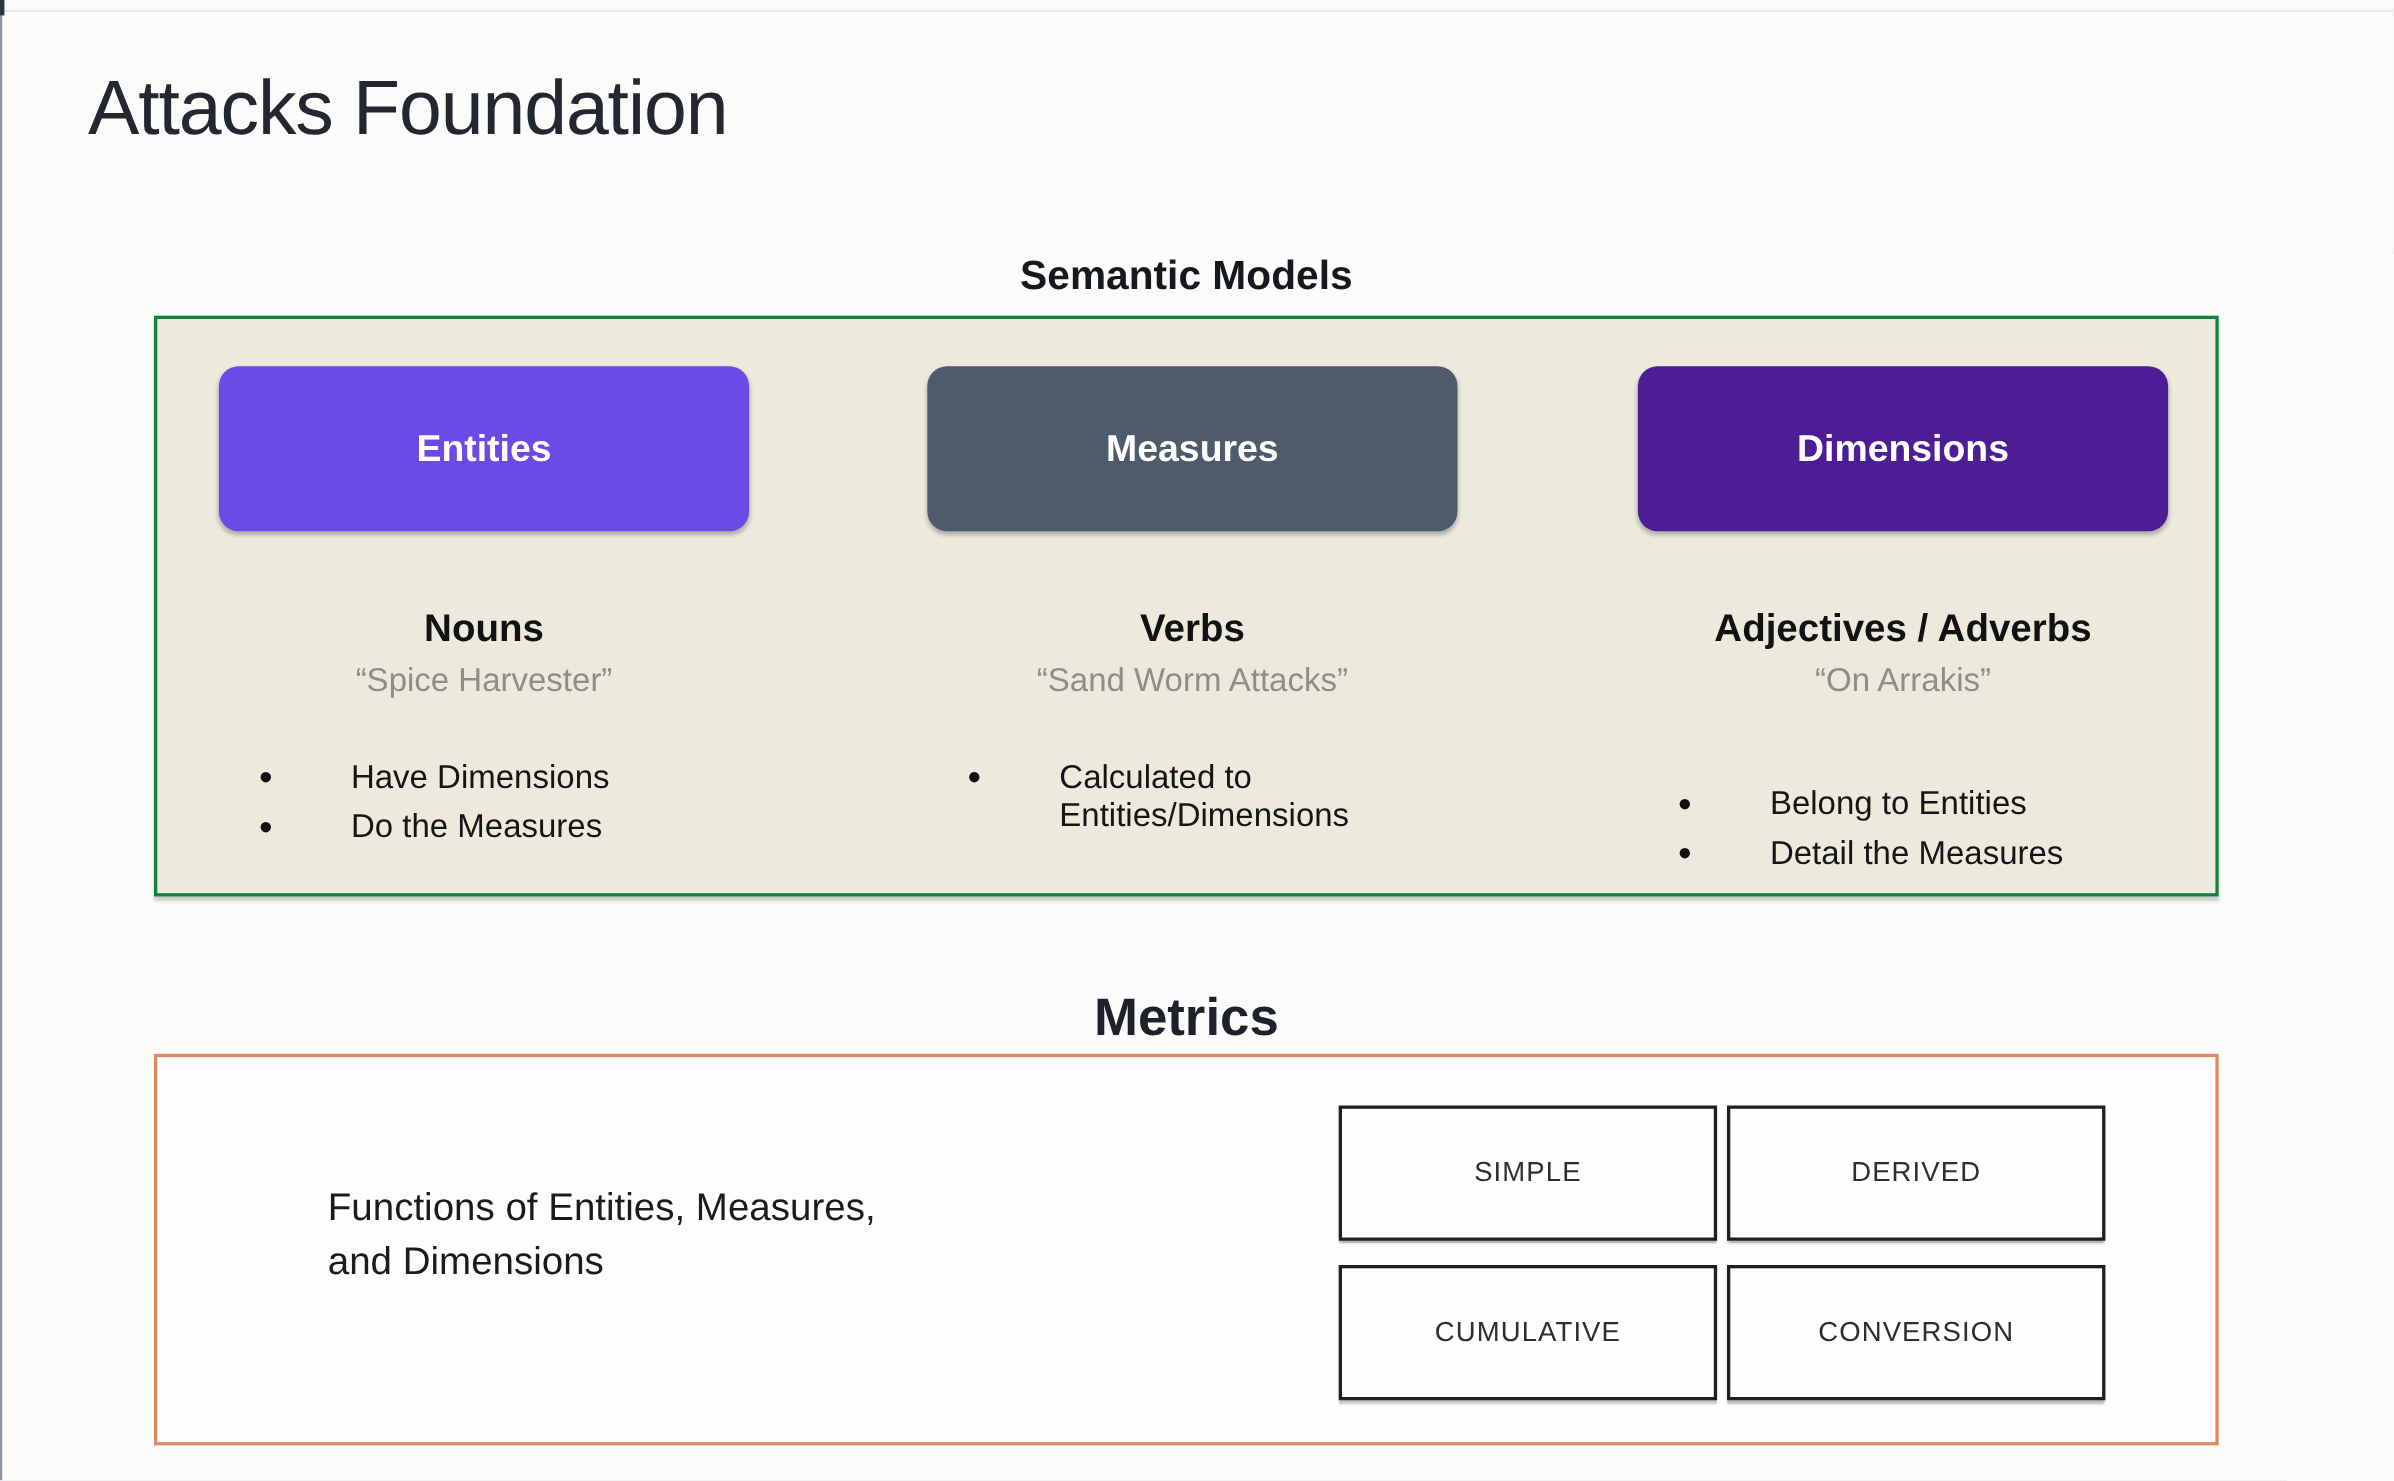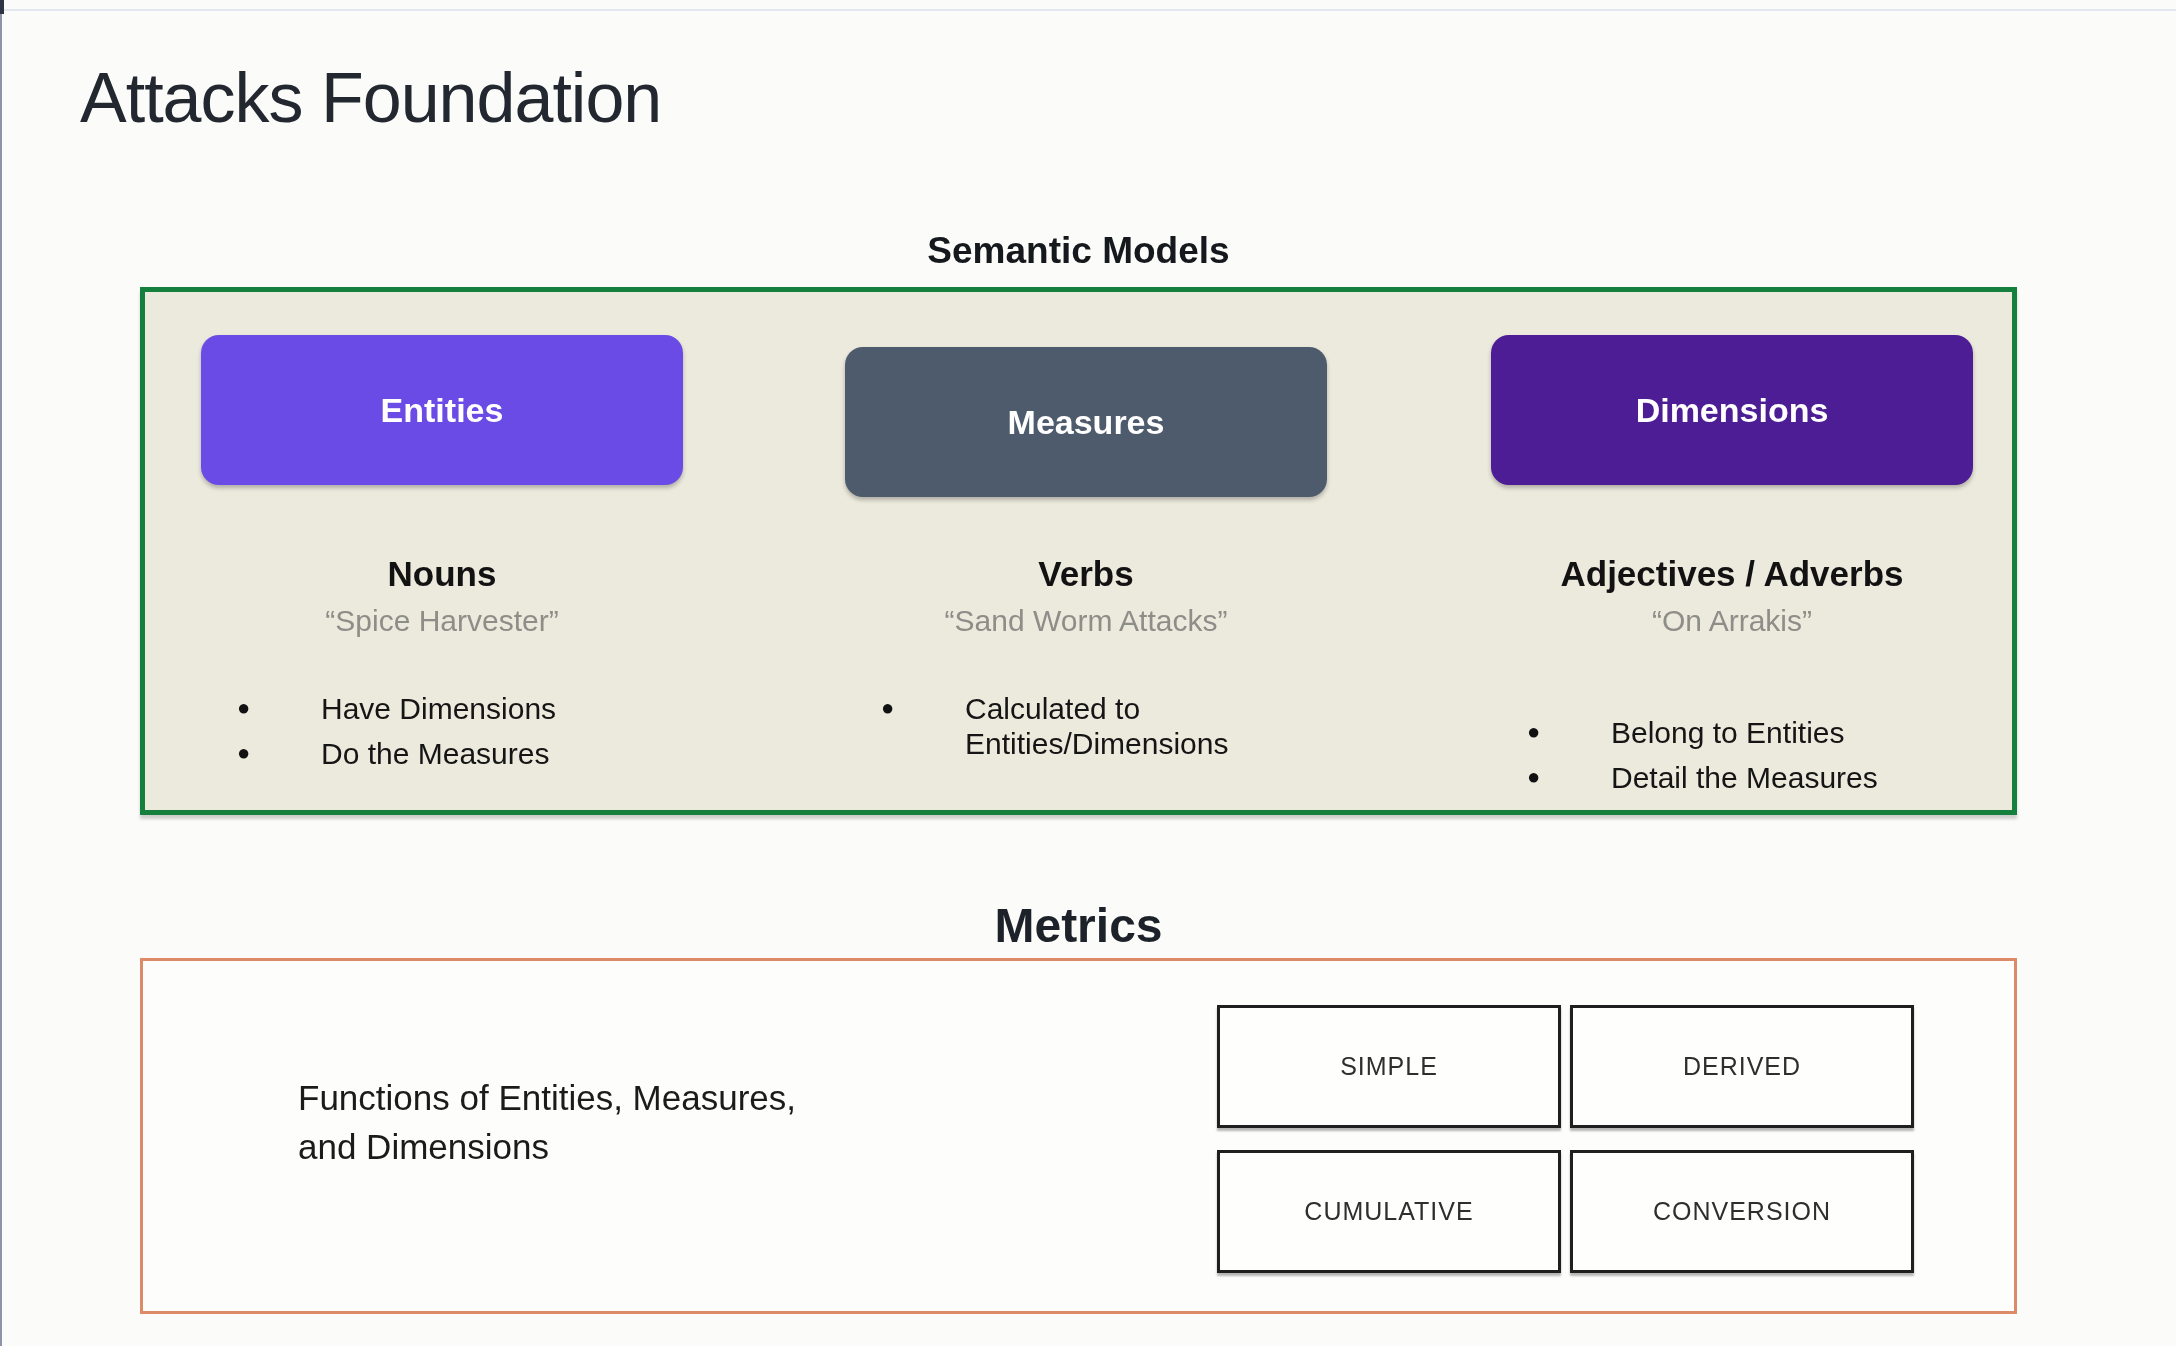--- a/index.html
+++ b/index.html
@@ -21,32 +21,32 @@
     letter-spacing:-1px;
   }
 
   .sm-label{
     position:absolute;left:140px;top:230px;width:1877px;
     text-align:center;font-size:37px;font-weight:700;color:#15181D;
   }
 
   .panel{
     position:absolute;left:140px;top:287px;width:1877px;height:528px;
-    background:#ECE9DD;border:5px solid #15803d;box-sizing:border-box;
+    background:#ECE9DD;border:3px solid #15803d;box-sizing:border-box;
     box-shadow:0 4px 3px rgba(0,0,0,0.18);
   }
   .model-btn{
     position:absolute;top:43px;height:150px;width:482px;
     border-radius:18px;
     display:flex;align-items:center;justify-content:center;
     color:#ffffff;font-size:34px;font-weight:700;
     box-shadow:0 3px 4px rgba(0,0,0,0.25);
   }
   .btn-entities{left:56px;background:#6A4BE5;}
-  .btn-measures{left:700px;background:#4E5B6D;margin-top:12px;}
+  .btn-measures{left:700px;background:#4E5B6D;}
   .btn-dimensions{left:1346px;background:#4c1d95;}
 
   .col-heading{
     position:absolute;top:262px;width:482px;
     text-align:center;font-size:35px;font-weight:700;color:#121212;
   }
   .col-quote{
     position:absolute;top:312px;width:482px;
     text-align:center;font-size:30px;font-weight:400;color:#8E8E89;
   }

